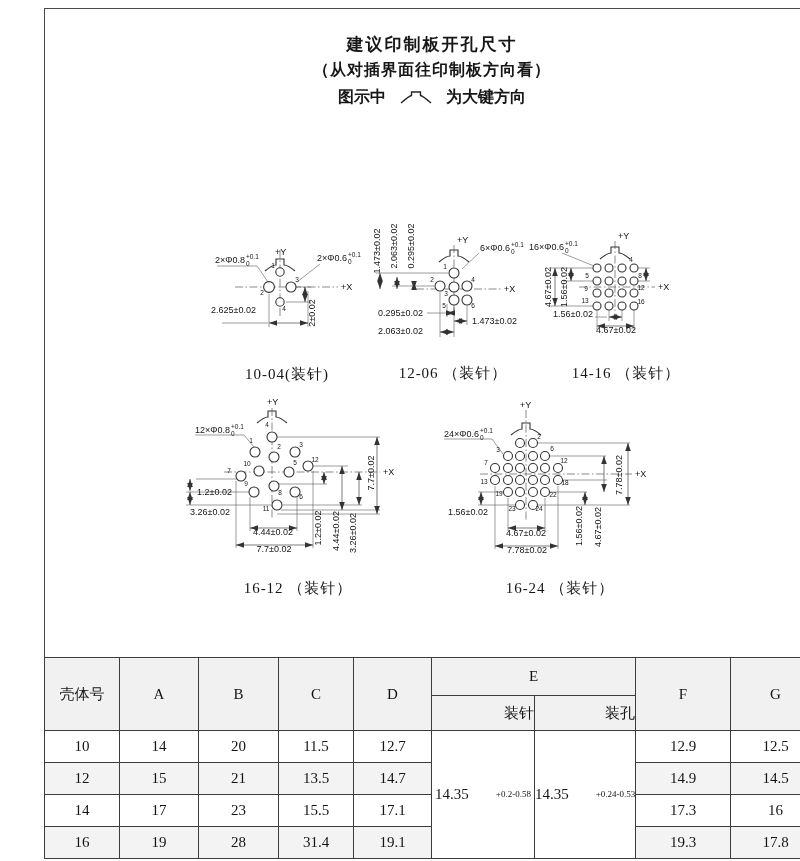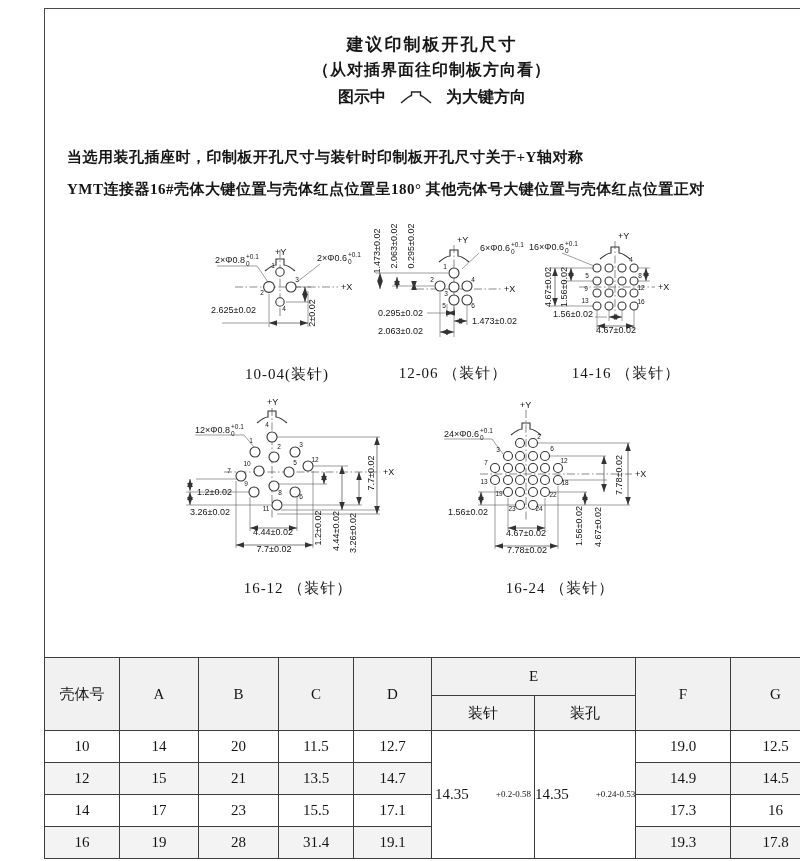--- a/index.html
+++ b/index.html
@@ -22,21 +22,21 @@
   svg .dim{stroke:#444;stroke-width:0.7;}
   svg .pin{fill:#fff;stroke:#333;stroke-width:1.1;}
   svg .key{fill:none;stroke:#333;stroke-width:1.1;}
   .tbl-wrap{position:absolute;left:12px;top:657px;width:776px;}
   table{border-collapse:collapse;width:776px;table-layout:fixed;
         font-family:"Liberation Serif","DejaVu Serif",serif;font-size:15px;color:#141414;}
   th,td{border:1px solid #3c3c3c;text-align:center;vertical-align:middle;padding:0;font-weight:normal;}
   table{border:1.5px solid #3c3c3c;}
   thead th{background:#f1f1f1;}
   tr.hrow1 th{height:37px;}
-  tr.hrow2 th{height:34px;}
+  tr.hrow2 th{height:34px;text-align:right;}
   tbody td{height:31px;}
   tr.alt td{background:#f3f3f3;}
   td.eval{background:#ffffff;font-size:15px;}
   .tolv{display:inline-flex;align-items:center;gap:25px;}
   .tolstack{display:inline-flex;flex-direction:row;font-size:9px;line-height:1.15;margin-left:2px;text-align:left;}
   .keysym{display:inline-block;}
 </style>
 </head>
 <body>
 
@@ -56,22 +56,20 @@
   <div class="hdr subtitle">（从对插界面往印制板方向看）</div>
 
   <div class="hdr legend">
     <span>图示中</span>
     <svg class="keysym" width="34" height="13" viewBox="0 0 34 13">
       <path d="M2,12 C9,6 11,4.5 12.5,4.5 L12.5,1 L21.5,1 L21.5,4.5 C23,4.5 25,6 32,12" fill="none" stroke="#222" stroke-width="1.4"></path>
     </svg>
     <span>为大键方向</span>
   </div>
 
-  <div class="note n1">当选用装孔插座时，印制板开孔尺寸与装针时印制板开孔尺寸关于+Y轴对称</div>
-  <div class="note n2">YMT连接器16#壳体大键位置与壳体红点位置呈180° 其他壳体号大键位置与壳体红点位置正对</div>
 
   <svg class="diagram" viewBox="0 0 200 160" width="200" height="160" style="left: 175px; top: 235px;">
       <line x1="28" y1="52" x2="131" y2="52" class="cl"></line>
       <line x1="73" y1="15" x2="73" y2="82" class="cl"></line>
       <text x="134" y="55" text-anchor="start" font-size="9" class="axl">+X</text>
       <text x="68" y="20" text-anchor="start" font-size="9" class="axl">+Y</text>
       <path d="M 58 36 C 64 31 67 30 69 30 L 69 24 L 77 24 L 77 30 C 79 30 82 31 88 36" class="key"></path>
       <line x1="10" y1="31" x2="50" y2="31" class="thin"></line>
       <line x1="50" y1="31" x2="61" y2="47" class="thin"></line>
       <line x1="113" y1="29" x2="90" y2="47" class="thin"></line>
@@ -382,21 +380,21 @@
           </td>
           <td class="eval" rowspan="4">
             <span class="tolv">
                 <span>14.35</span>
                 <span class="tolstack">
                   <span>+0.24</span>
                   <span>-0.53</span>
                 </span>
               </span>
           </td>
-          <td>19.0</td>
+          <td>12.9</td>
           <td>12.5</td>
         </tr>
         <tr class="alt">
           <td>12</td>
           <td>15</td>
           <td>21</td>
           <td>13.5</td>
           <td>14.7</td>
           <td>14.9</td>
           <td>14.5</td>

